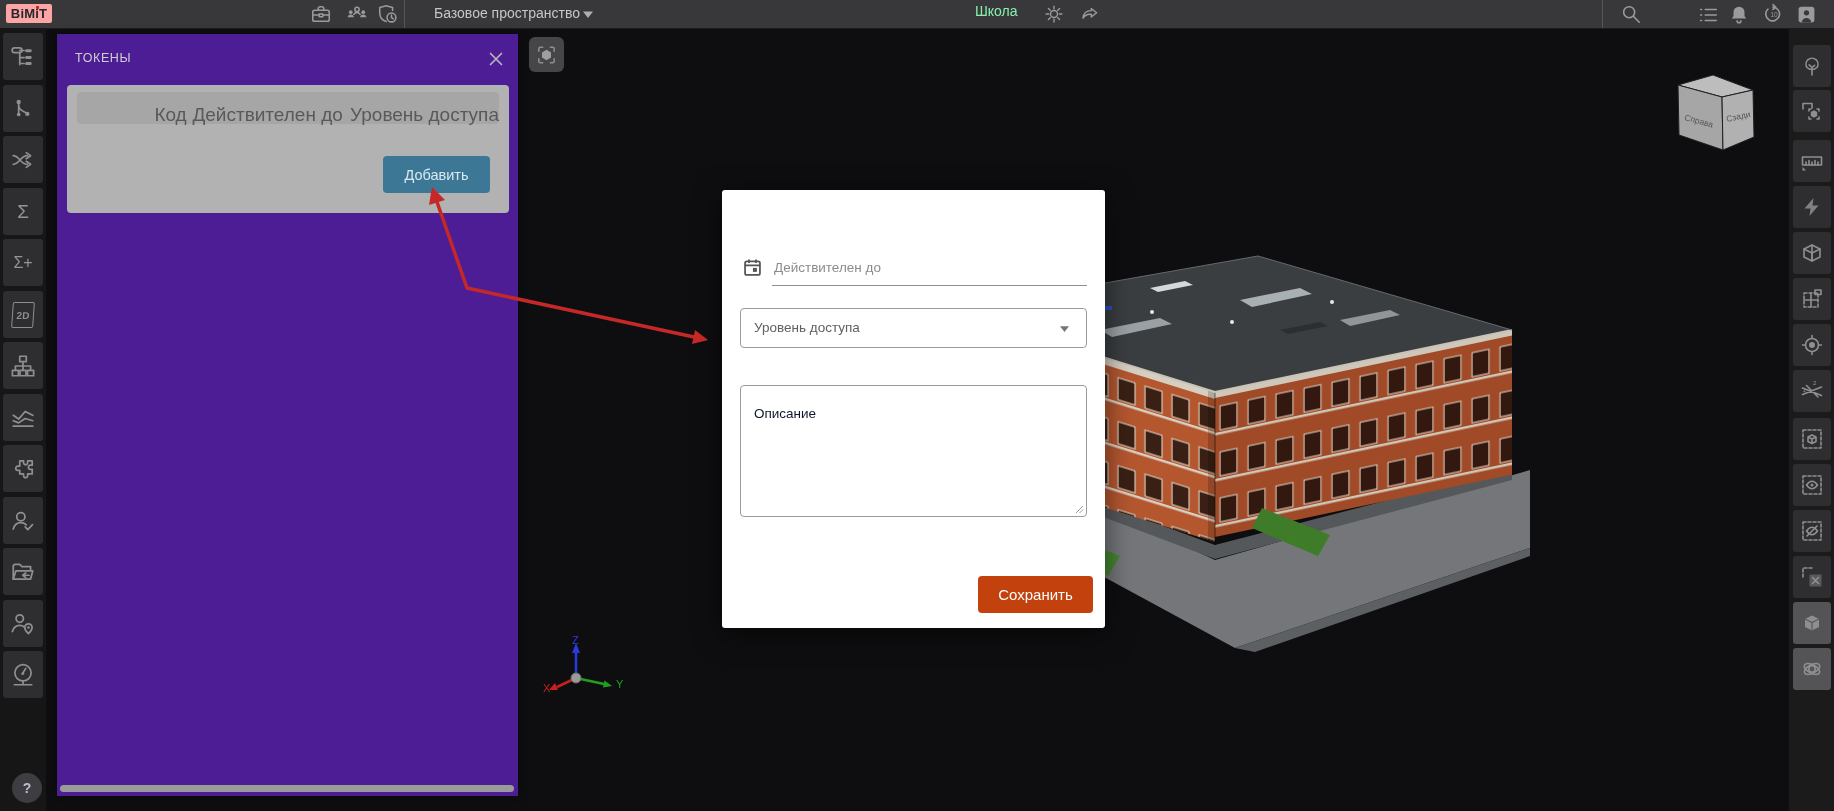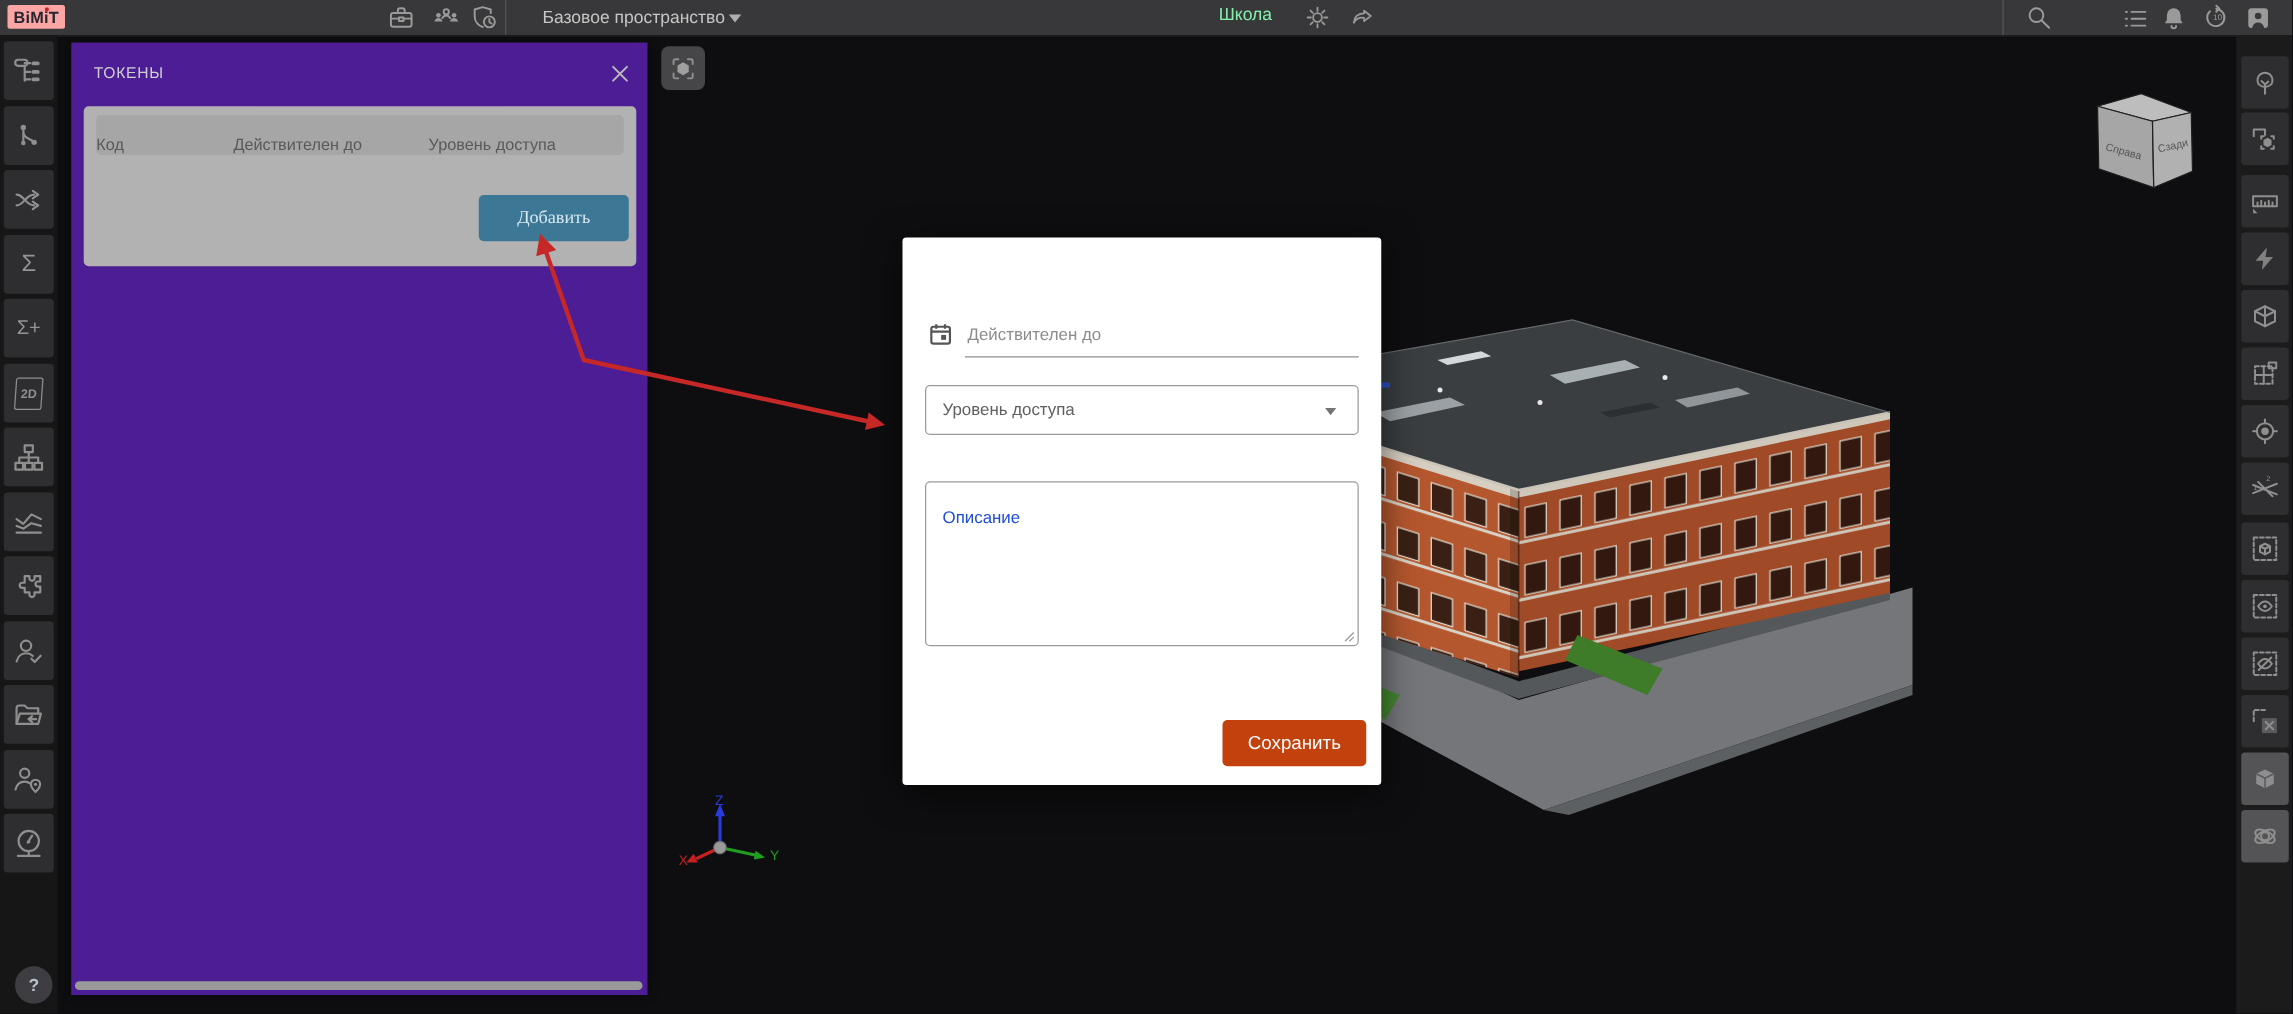--- a/index.html
+++ b/index.html
@@ -23,39 +23,39 @@
   .tool-btn.rt{left:4px;width:38px;height:42px;}
   .tool-btn.active{background:#545456;}
   .glyph{color:#949496;font-size:19px;line-height:1;}
   .icon2d{width:20px;height:24px;border:1.6px solid #8f8f8f;border-radius:2px;transform:skewX(-4deg);color:#8f8f8f;font-size:10px;font-weight:bold;display:flex;align-items:center;justify-content:center;}
   
   #tokens-panel{position:absolute;left:57px;top:34px;width:461px;height:762px;background:#4c1d95;box-shadow:0 0 8px rgba(0,0,0,.45);}
   #tokens-title{position:absolute;left:18px;top:17px;font-size:12.5px;color:#cfcfd1;letter-spacing:.6px;}
   #tokens-close{position:absolute;left:428px;top:14px;width:22px;height:22px;cursor:pointer;}
   #tokens-card{position:absolute;left:10px;top:51px;width:442px;height:128px;background:#b2b2b2;border-radius:4px;}
   #tokens-head{position:absolute;left:10px;top:7px;width:422px;height:32px;background:#a6a6a6;border-radius:4px;display:flex;align-items:center;}
-  #tokens-head .col{font-size:13px;color:#59595c;text-align:left;margin-top:14px;}
+  #tokens-head .col{font-size:19px;color:#59595c;text-align:right;margin-top:14px;}
   #tokens-head .c0{width:26%;} #tokens-head .c1{width:37%;} #tokens-head .c2{width:37%;}
-  #add-btn{position:absolute;left:316px;top:71px;width:120px;height:37px;background:#3c7895;border:none;border-radius:4px;color:#d9e8f1;font-size:14.5px;cursor:pointer;font-family:Liberation Serif, serif;}
+  #add-btn{position:absolute;left:316px;top:71px;width:107px;height:37px;background:#3c7895;border:none;border-radius:4px;color:#d9e8f1;font-size:14.5px;cursor:pointer;font-family:Liberation Sans, sans-serif;}
   #panel-scrollbar{position:absolute;left:3px;top:751px;width:454px;height:7px;background:#9a9a9a;border-radius:3.5px;cursor:pointer;}
   
   #fit-btn{position:absolute;left:529px;top:37px;width:35px;height:35px;background:#464648;border:none;border-radius:6px;display:flex;align-items:center;justify-content:center;cursor:pointer;}
   #help-btn{position:absolute;left:12px;top:773px;width:30px;height:30px;border-radius:50%;background:#3e3e42;border:none;color:#b9c0ce;font-size:14px;font-weight:bold;cursor:pointer;font-family:inherit;}
   
   #modal{position:absolute;left:722px;top:190px;width:383px;height:438px;background:#ffffff;border-radius:3px;box-shadow:0 6px 28px rgba(0,0,0,.55);z-index:40;}
   #modal-head{position:absolute;left:0;top:0;width:100%;height:40px;background:#3d3d3f;border-radius:3px 3px 0 0;}
   #modal-title{position:absolute;left:16px;top:11px;font-size:14px;color:#f0f0f0;}
   #modal-close{position:absolute;left:349px;top:10px;width:20px;height:20px;cursor:pointer;}
   #date-field{position:absolute;left:20px;top:62px;width:345px;height:36px;cursor:text;}
   #date-field .lbl{position:absolute;left:32px;top:8px;font-size:13.5px;color:#8c8c8c;}
   #date-field .underline{position:absolute;left:30px;top:33px;width:315px;height:1px;background:#8f8f8f;}
   #level-select{position:absolute;left:18px;top:118px;width:347px;height:40px;border:1px solid #9b9b9b;border-radius:4px;box-sizing:border-box;cursor:pointer;}
   #level-select .lbl{position:absolute;left:13px;top:11px;font-size:13.5px;color:#606060;}
   #desc-area{position:absolute;left:18px;top:195px;width:347px;height:132px;border:1px solid #9b9b9b;border-radius:4px;box-sizing:border-box;cursor:text;}
-  #desc-area .lbl{position:absolute;left:13px;top:20px;font-size:13.5px;color:#1d4ed8;text-align:center;}
+  #desc-area .lbl{position:absolute;left:13px;top:20px;font-size:13.5px;color:#0f172a;text-align:center;}
   #save-btn{position:absolute;left:256px;top:386px;width:115px;height:37px;background:#c2410c;border:none;border-radius:4px;color:#fafdfe;font-size:15px;cursor:pointer;font-family:inherit;}
   svg{display:block;}
   .st{stroke:#8f8f8f;stroke-width:1.6;fill:none;stroke-linecap:round;stroke-linejoin:round;}
   .stf{fill:#8f8f8f;stroke:none;}
   .tb{stroke:#9a9a9a;stroke-width:1.7;fill:none;stroke-linecap:round;stroke-linejoin:round;}
 </style>
 </head>
 <body>
 
 <div id="stage">

